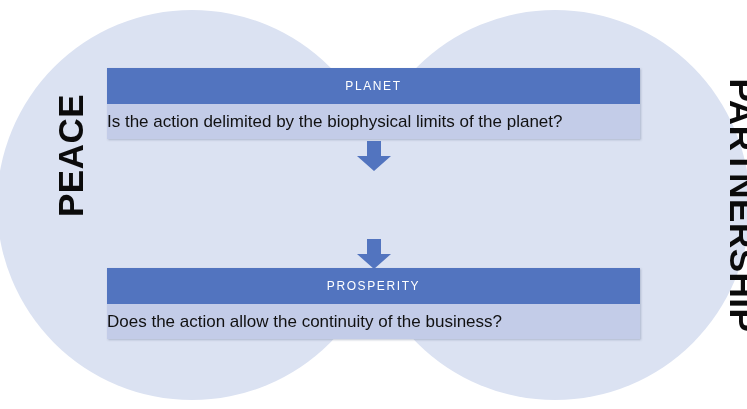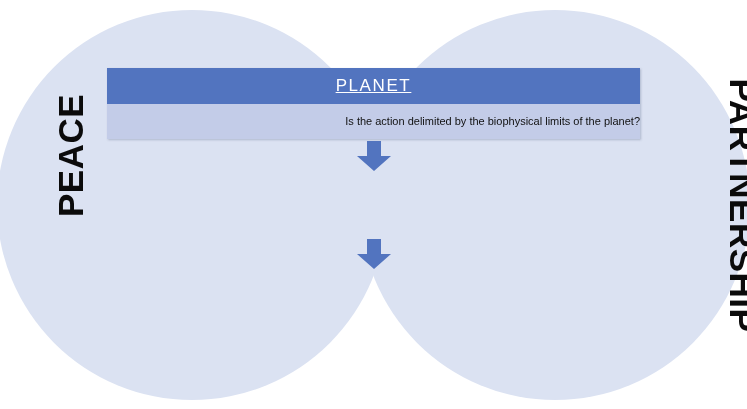--- a/index.html
+++ b/index.html
@@ -62,31 +62,30 @@
   .panel-1 { top: 68px; }
   .panel-2 { top: 170px; }
   .panel-3 { top: 268px; }
 
   .panel-header {
     height: 36px;
     line-height: 36px;
     background: #5274bf;
     color: #ffffff;
     text-align: center;
-    font-size: 17px;
+    font-size: 12px;
     letter-spacing: 1.6px;
-    text-decoration: underline;
   }
   .panel-body {
     height: 35px;
     line-height: 35px;
     background: #c3cce8;
     color: #111111;
-    text-align: right;
-    font-size: 11px;
+    text-align: left;
+    font-size: 17px;
   }
 
   
   .arrow {
     position: absolute;
     left: 357px;
     width: 34px;
     height: 30px;
   }
   .arrow-1 { top: 141px; }
@@ -118,15 +117,17 @@
   <div class="panel panel-2">
   </div>
 
   <div class="arrow arrow-2">
     <svg viewBox="0 0 34 30" xmlns="http://www.w3.org/2000/svg">
       <polygon points="10,0 24,0 24,15 34,15 17,30 0,15 10,15" fill="#5274bf"></polygon>
     </svg>
   </div>
 
   <div class="panel panel-3">
+    <div class="panel-header">PROSPERITY</div>
+    <div class="panel-body">Does the action allow the continuity of the business?</div>
   </div>
 
 </div>
 
 </body></html>

